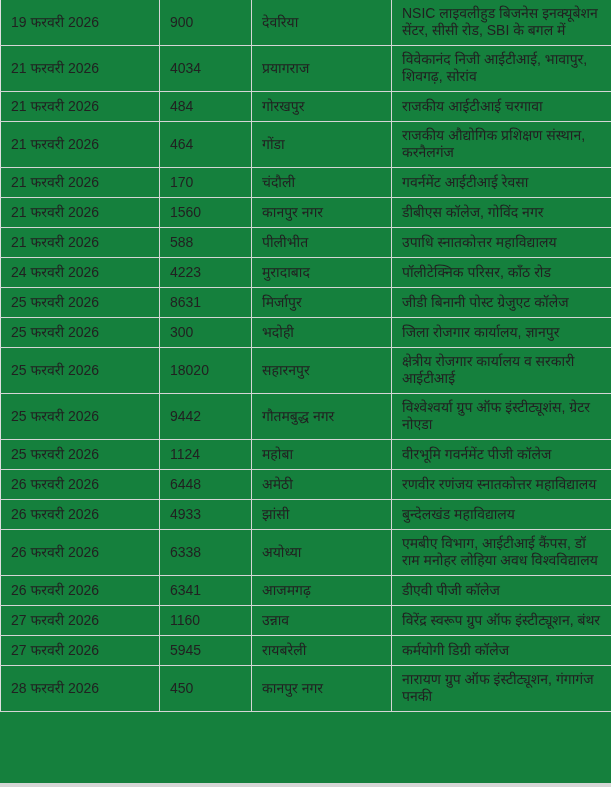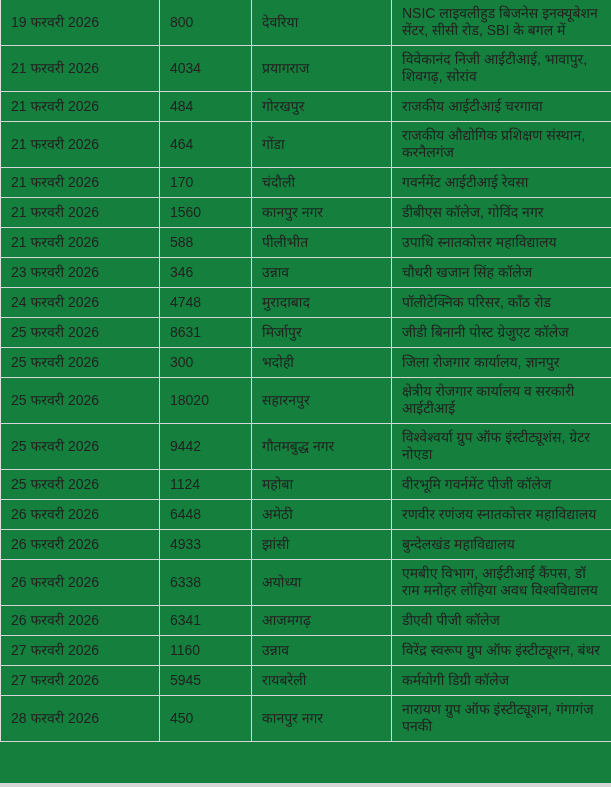--- a/index.html
+++ b/index.html
@@ -60,21 +60,21 @@
     <table class="schedule">
       <colgroup>
         <col class="col-date">
         <col class="col-count">
         <col class="col-city">
         <col class="col-venue">
       </colgroup>
       <tbody>
           <tr>
     <td>19 फरवरी 2026</td>
-    <td>800</td>
+    <td>900</td>
     <td>देवरिया</td>
     <td>NSIC लाइवलीहुड बिजनेस इनक्यूबेशन सेंटर, सीसी रोड, SBI के बगल में</td>
   </tr>
           <tr>
     <td>21 फरवरी 2026</td>
     <td>4034</td>
     <td>प्रयागराज</td>
     <td>विवेकानंद निजी आईटीआई, भावापुर, शिवगढ़, सोरांव</td>
   </tr>
           <tr>
@@ -101,28 +101,22 @@
     <td>कानपुर नगर</td>
     <td>डीबीएस कॉलेज, गोविंद नगर</td>
   </tr>
           <tr>
     <td>21 फरवरी 2026</td>
     <td>588</td>
     <td>पीलीभीत</td>
     <td>उपाधि स्नातकोत्तर महाविद्यालय</td>
   </tr>
           <tr>
-    <td>23 फरवरी 2026</td>
-    <td>346</td>
-    <td>उन्नाव</td>
-    <td>चौधरी खजान सिंह कॉलेज</td>
-  </tr>
-          <tr>
     <td>24 फरवरी 2026</td>
-    <td>4748</td>
+    <td>4223</td>
     <td>मुरादाबाद</td>
     <td>पॉलीटेक्निक परिसर, काँठ रोड</td>
   </tr>
           <tr>
     <td>25 फरवरी 2026</td>
     <td>8631</td>
     <td>मिर्जापुर</td>
     <td>जीडी बिनानी पोस्ट ग्रेजुएट कॉलेज</td>
   </tr>
           <tr>

